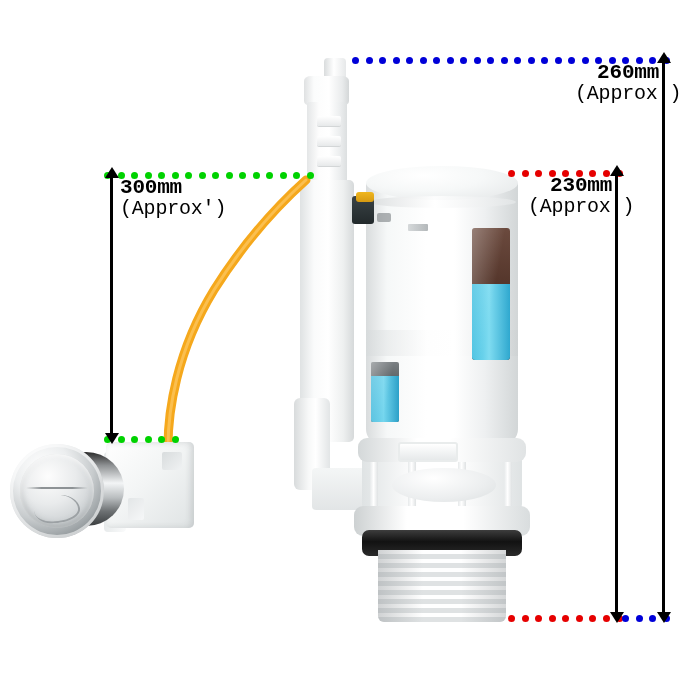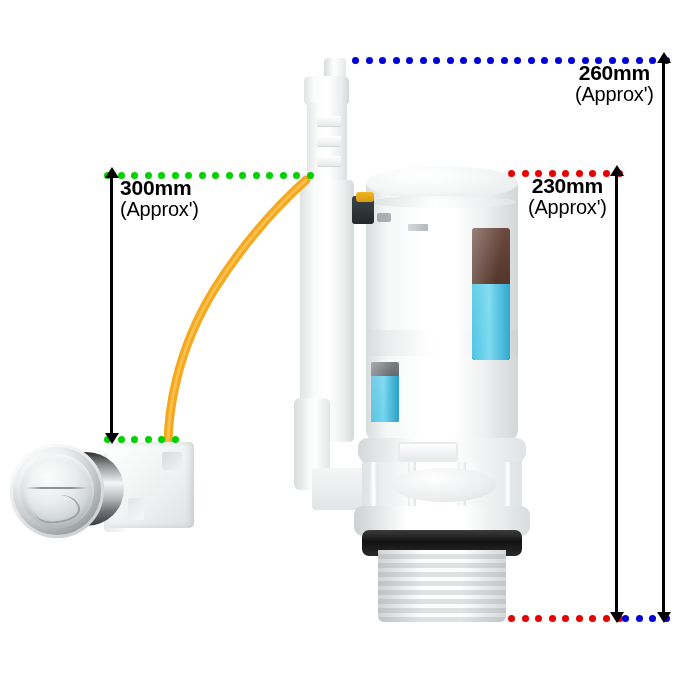--- a/index.html
+++ b/index.html
@@ -18,21 +18,21 @@
   }
 
   
   .dimarrow{position:absolute;width:3px;background:#000;}
   .dimarrow .head{position:absolute;left:50%;transform:translateX(-50%);
      width:0;height:0;border-left:7px solid transparent;border-right:7px solid transparent;}
   .dimarrow .head.up{top:-10px;border-bottom:11px solid #000;}
   .dimarrow .head.down{bottom:-10px;border-top:11px solid #000;}
 
   
-  .dimlabel{position:absolute;text-align:center;line-height:1.04;color:#000;white-space:nowrap;}
+  .dimlabel{position:absolute;text-align:center;line-height:1.04;color:#000;white-space:nowrap;font-family:Liberation Mono, monospace;}
   .dimlabel .val{font-size:21px;font-weight:bold;letter-spacing:-.2px;display:block;}
   .dimlabel .apx{font-size:20px;font-weight:normal;letter-spacing:-.2px;display:block;}
 
   
   .part{position:absolute;}
 
   
   .ovf-cap{
     left:304px;top:76px;width:45px;height:30px;border-radius:7px/5px;
     background:linear-gradient(90deg,#dfe1e2 0%,#fbfcfc 22%,#ffffff 55%,#e9ebec 85%,#d4d7d8 100%);

